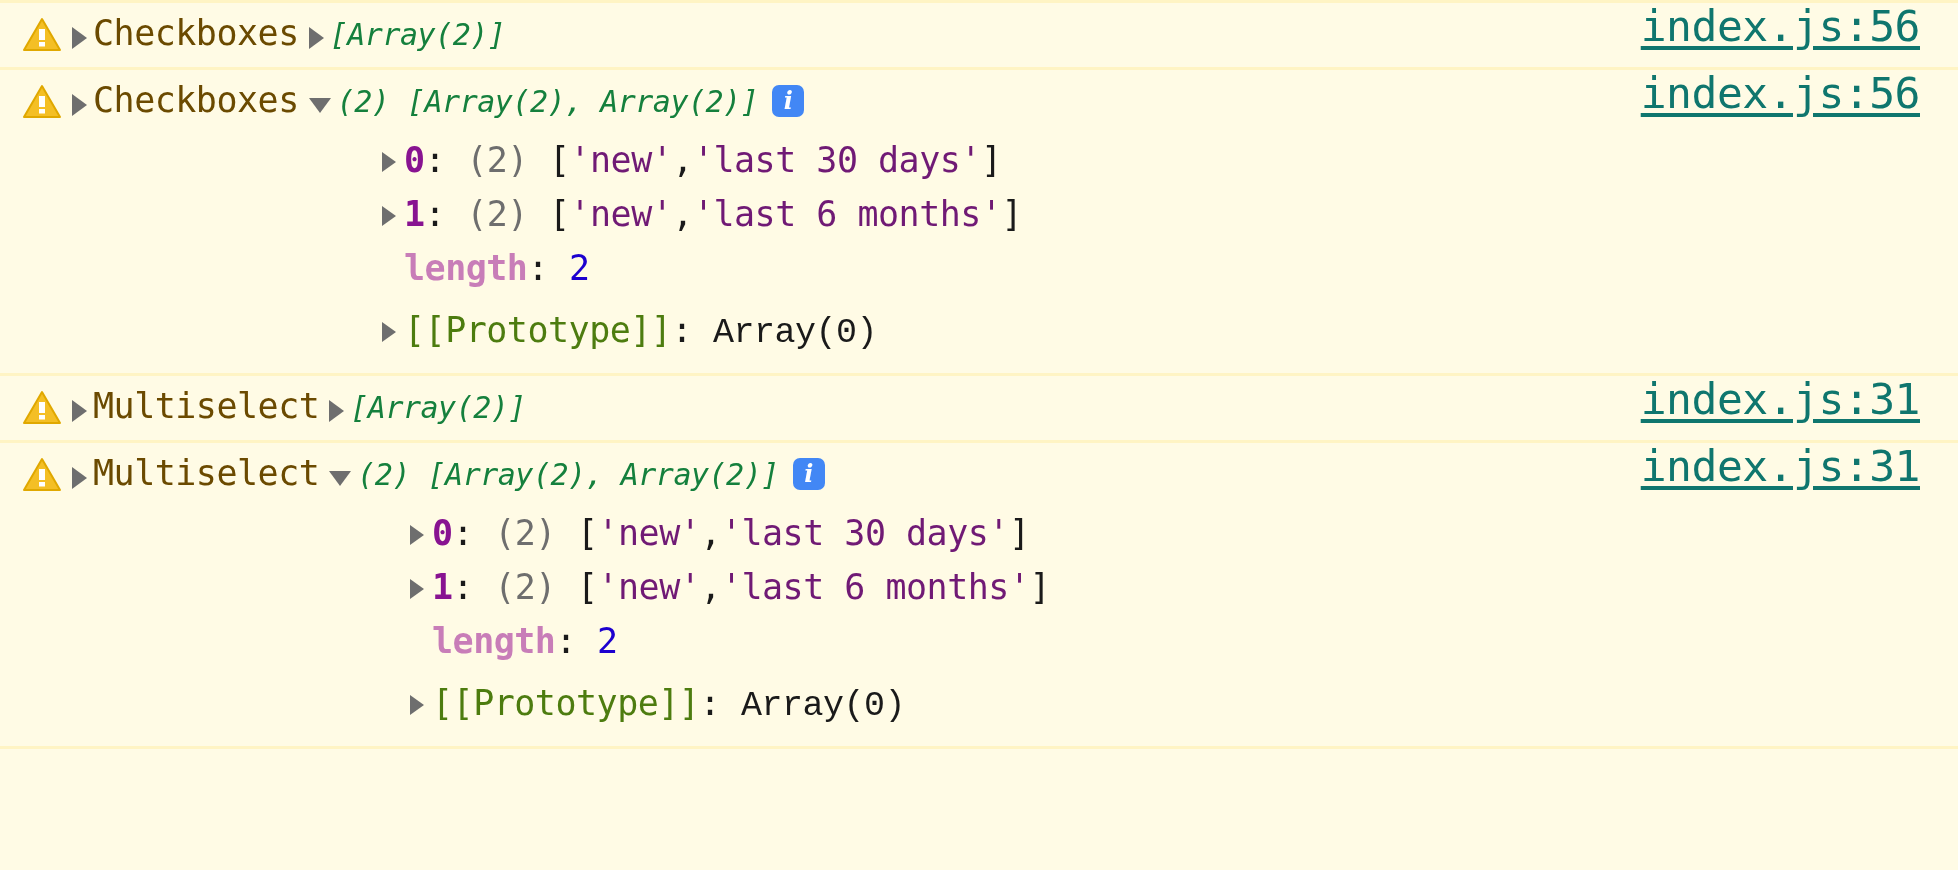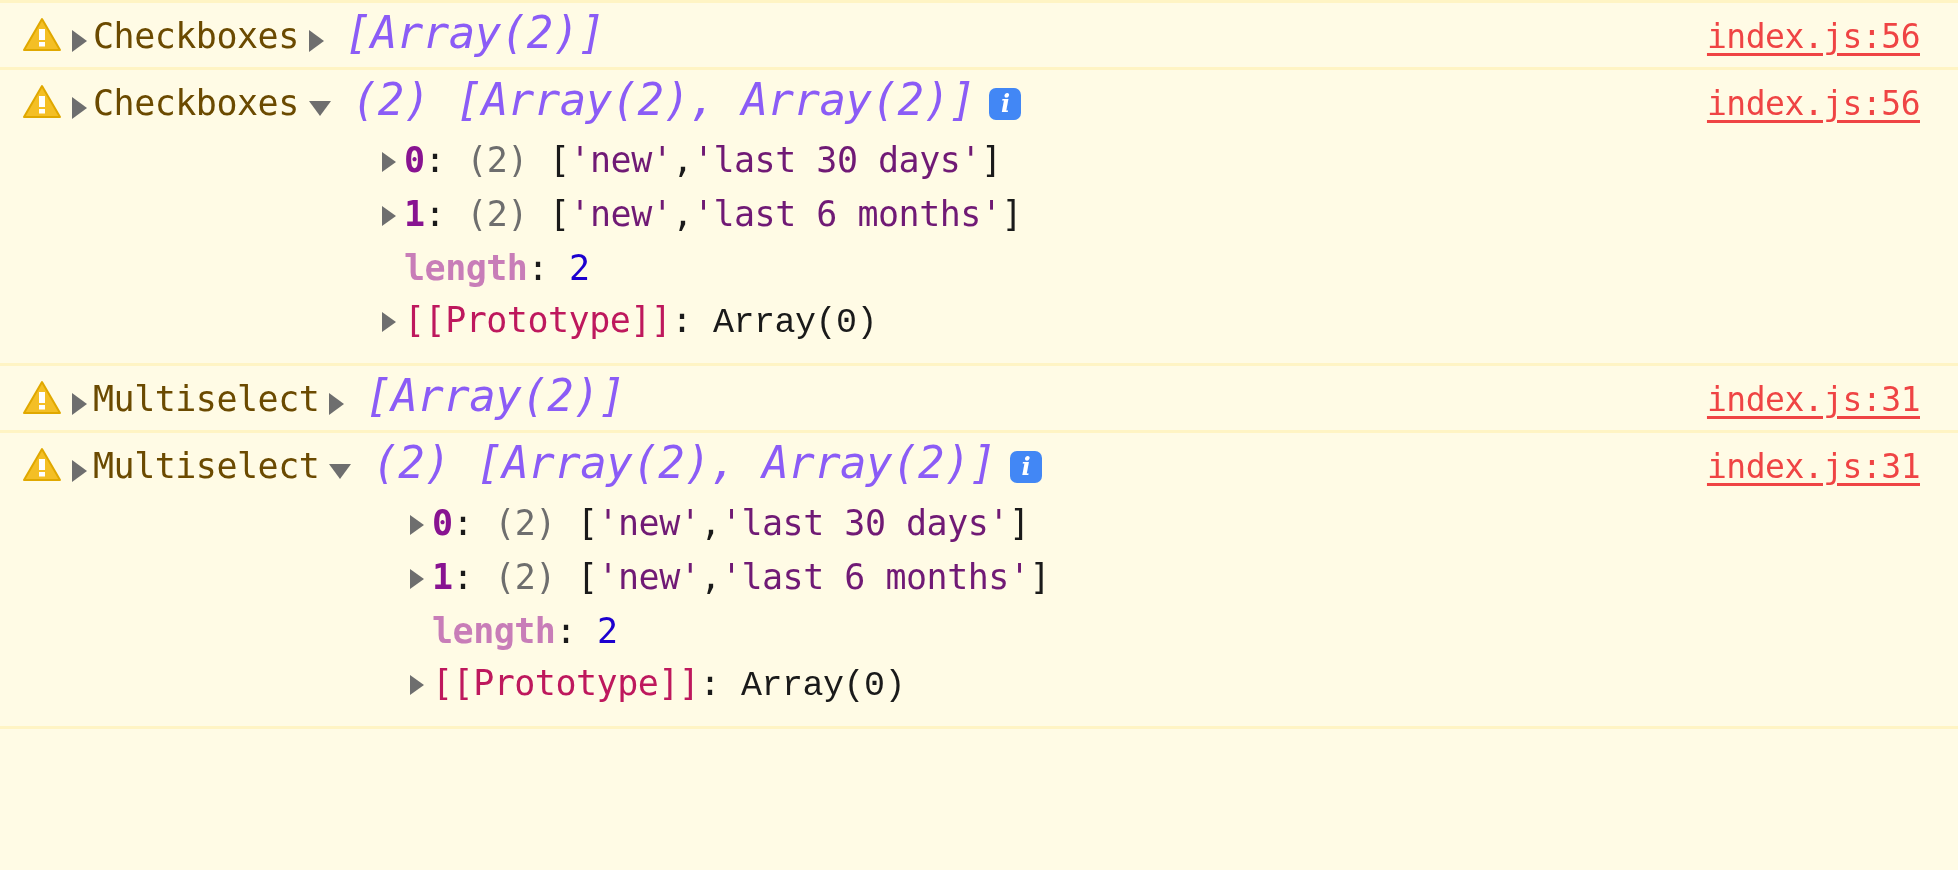--- a/index.html
+++ b/index.html
@@ -84,27 +84,26 @@
 
   .label-name {
     font-size: 35px;
     line-height: 44px;
     color: #6b4a00;
     font-family: "DejaVu Sans Mono", "Liberation Mono", monospace;
     letter-spacing: -0.5px;
   }
 
   .preview {
-    font-size: 44px;
+    font-size: 30px;
     line-height: 44px;
     font-style: italic;
-    color: #8b5cf6;
+    color: #15803d;
     font-family: "DejaVu Sans Mono", "Liberation Mono", monospace;
     letter-spacing: -0.5px;
-    margin-left: 15px;
   }
 
   .info-badge {
     display: inline-flex;
     align-items: center;
     justify-content: center;
     width: 32px;
     height: 32px;
     border-radius: 7px;
     background: #4287f5;
@@ -116,24 +115,24 @@
     font-family: "DejaVu Serif", serif;
     margin-left: 14px;
     position: relative;
     top: -3px;
     flex: 0 0 auto;
   }
 
   .source-link {
     position: absolute;
     right: 38px;
-    top: 14px;
-    font-size: 33px;
+    top: 3px;
+    font-size: 43px;
     line-height: 40px;
-    color: #ef4444;
+    color: #0f766e;
     text-decoration: underline;
     text-underline-offset: 5px;
     font-family: "DejaVu Sans Mono", "Liberation Mono", monospace;
     letter-spacing: -0.5px;
     white-space: nowrap;
     cursor: pointer;
   }
 
   
   .children {
@@ -159,21 +158,21 @@
     display:inline-block;
   }
   .ctri-spacer { display:inline-block; width: 22px; flex:0 0 auto; }
 
   .k-index  { color: #881391; font-weight: 700; }
   .k-length { color: #c87db8; font-weight: 700; text-align: right; }
   .punct    { color: #1a1a1a; }
   .count    { color: #6e6e6e; }
   .str      { color: #701a75; }
   .num      { color: #1c00cf; }
-  .proto    { color: #be185d; }
+  .proto    { color: #4d7c0f; margin-top: 10px; }
   .protoval { color: #1a1a1a; font-family: Liberation Mono, monospace; }
   .bracket  { color: #1a1a1a; }
 
   .sp { display:inline-block; width: 0.6em; }
 </style>
 </head>
 <body>
 
 <div class="console">
 

